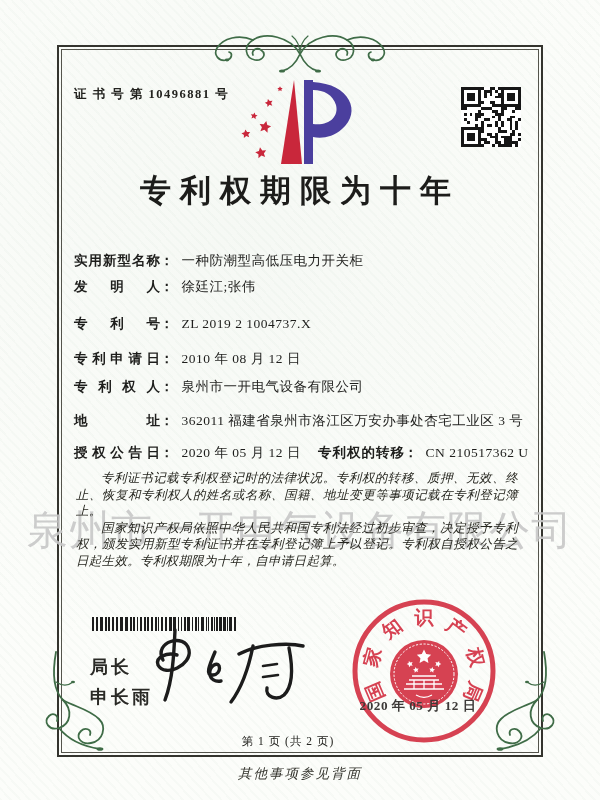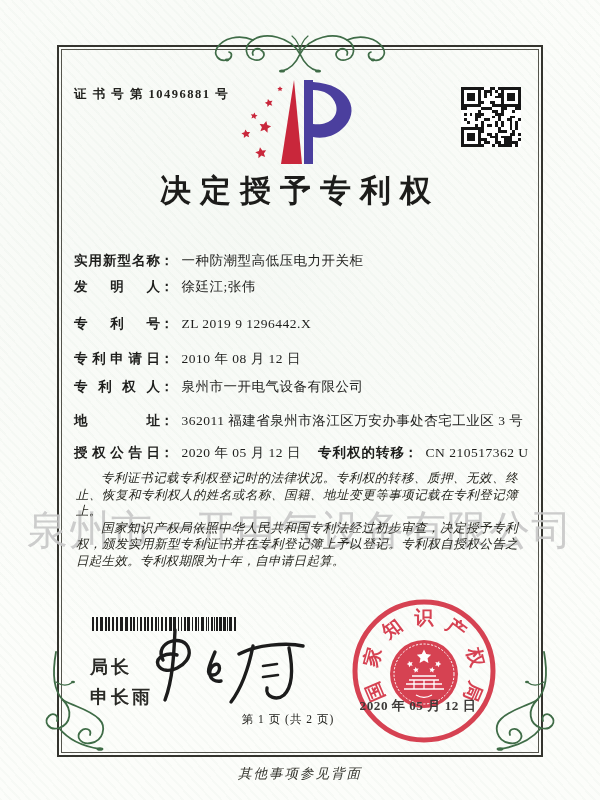--- a/index.html
+++ b/index.html
@@ -32,21 +32,21 @@
   
   .barcode{left:92px;top:617px;width:150px;height:14px;display:flex;align-items:stretch;z-index:4;}
   .barcode div{background:#1d1d1d;}
   .role{left:90px;top:655px;font-size:18px;font-weight:600;color:#2a2a26;letter-spacing:3px;z-index:4;
         font-family:"Liberation Sans","DejaVu Sans",sans-serif;}
   .role-name{top:685px;}
   .signature{left:135px;top:624px;z-index:5;}
   .seal{left:346px;top:594px;z-index:5;opacity:.95;}
   .seal-date{left:336px;top:697px;width:164px;text-align:center;font-size:13.2px;font-weight:700;
              color:#3d3a38;z-index:6;letter-spacing:.5px;}
-  .page-info{left:0;top:712px;width:576px;text-align:center;font-size:11.5px;color:#22221e;
+  .page-info{left:0;top:734px;width:576px;text-align:center;font-size:11.5px;color:#22221e;
              letter-spacing:1px;z-index:4;}
   .back-note{left:0;top:765px;width:600px;text-align:center;font-size:13.5px;color:#33332c;
              font-style:italic;letter-spacing:2px;z-index:4;}
   .qr{left:461px;top:87px;width:60px;height:60px;z-index:4;display:grid;
       grid-template-columns:repeat(21,1fr);grid-template-rows:repeat(21,1fr);background:#fff;}
   .qr div{background:transparent;} .qr div.on{background:#161616;}
   .ornament{z-index:2;}
   .orn-top{left:204px;top:24px;}
   .orn-bl{left:40px;top:648px;}
   .orn-br{left:478px;top:648px;transform:scaleX(-1);}
@@ -559,30 +559,30 @@
       <div class="on"></div>
       <div class="on"></div>
       <div class="on"></div>
       <div class="on"></div>
       <div class="on"></div>
       <div></div>
       <div class="on"></div>
       <div></div>
     </div>
 
-  <div class="abs title">决定授予专利权</div>
+  <div class="abs title">专利权期限为十年</div>
 
   <div class="abs frow" style="top:252px">
     <span class="flabel">实用新型名称</span><span class="fcolon">：</span><span class="fvalue">一种防潮型高低压电力开关柜</span>
   </div>
   <div class="abs frow" style="top:278px">
     <span class="flabel">发明人</span><span class="fcolon">：</span><span class="fvalue">徐廷江;张伟</span>
   </div>
   <div class="abs frow" style="top:315px">
-    <span class="flabel">专利号</span><span class="fcolon">：</span><span class="fvalue">ZL 2019 9 1296442.X</span>
+    <span class="flabel">专利号</span><span class="fcolon">：</span><span class="fvalue">ZL 2019 2 1004737.X</span>
   </div>
   <div class="abs frow" style="top:350px">
     <span class="flabel">专利申请日</span><span class="fcolon">：</span><span class="fvalue">2010 年 08 月 12 日</span>
   </div>
   <div class="abs frow" style="top:378px">
     <span class="flabel">专利权人</span><span class="fcolon">：</span><span class="fvalue">泉州市一开电气设备有限公司</span>
   </div>
   <div class="abs frow" style="top:412px">
     <span class="flabel">地址</span><span class="fcolon">：</span><span class="fvalue">362011 福建省泉州市洛江区万安办事处杏宅工业区 3 号</span>
   </div>

